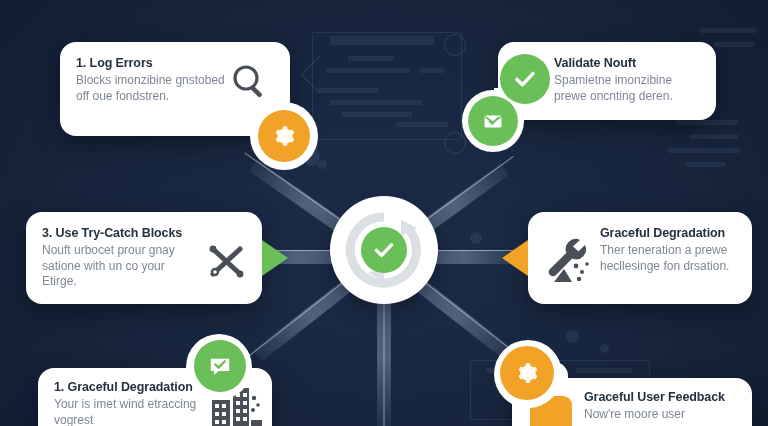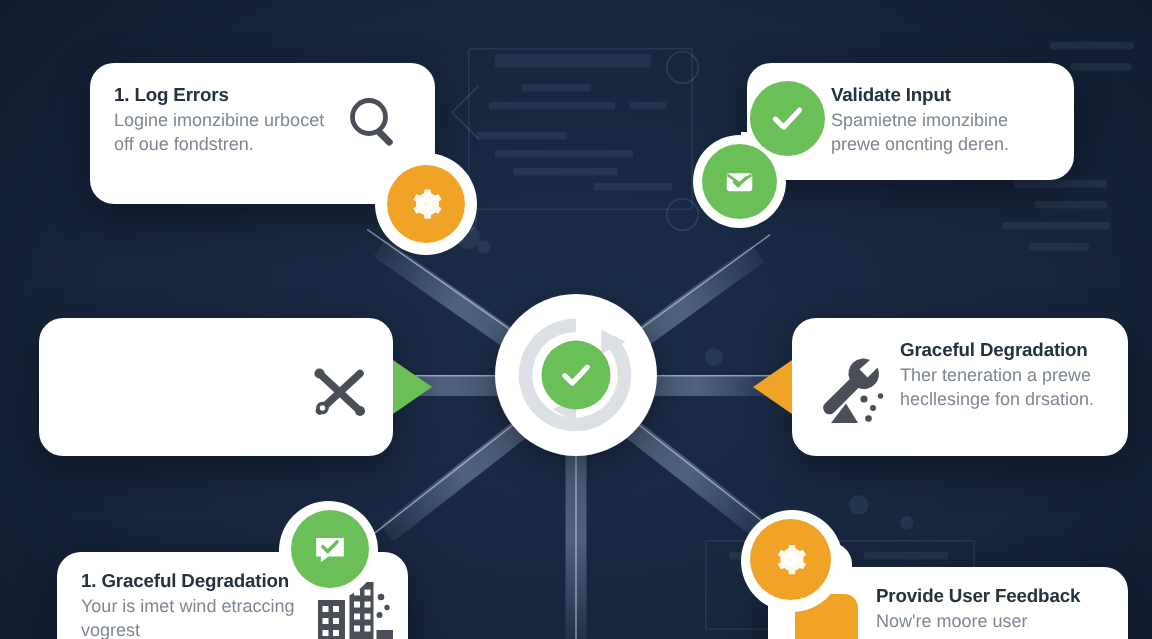--- a/index.html
+++ b/index.html
@@ -211,60 +211,64 @@
     <div class="check-core">
       <svg width="26" height="26" viewBox="0 0 26 26">
         <path d="M5.5 13.4 L10.6 18.4 L20.5 7.8" fill="none" stroke="#ffffff" stroke-width="3.4" stroke-linecap="round" stroke-linejoin="round"></path>
       </svg>
     </div>
   </div>
 
   <div class="card" style="left:60px; top:42px; width:230px; height:94px; padding:14px 16px;">
     <div class="card-text">
       <div class="card-title">1. Log Errors</div>
-      <div class="card-body">Logine imonzibine urbocet off oue fondstren.</div>
+      <div class="card-body">Blocks imonzibine gnstobed off oue fondstren.</div>
     </div>
     <svg style="position:absolute; right:20px; top:20px;" width="40" height="40" viewBox="0 0 40 40">
       <circle cx="16" cy="16" r="11" fill="none" stroke="#4a4f57" stroke-width="3.2"></circle>
       <path d="M10 14 a7 7 0 0 1 5-5" fill="none" stroke="#ffffff" stroke-width="1.6" stroke-linecap="round"></path>
       <rect x="23.5" y="23.5" width="13" height="4.6" rx="2" fill="#4a4f57" transform="rotate(45 23.5 23.5)"></rect>
     </svg>
 
     <div class="tail" style="left:212px; top:84px; width:42px; height:26px; border-radius:0 0 14px 14px;"></div>
     <div class="badge-halo" style="left:190px; top:60px; width:68px; height:68px;"></div>
     <div class="badge orange" style="left:198px; top:68px; width:52px; height:52px;">
       <svg width="26" height="26" viewBox="0 0 24 24">
         <path fill="#ffffff" d="M12 8.2a3.8 3.8 0 1 0 0 7.6 3.8 3.8 0 0 0 0-7.6zm0 5.6a1.8 1.8 0 1 1 0-3.6 1.8 1.8 0 0 1 0 3.6z"></path>
         <path fill="#ffffff" d="M20 12c0-.5-.05-1-.14-1.47l1.72-1.3-1.9-3.3-2 .85a7.9 7.9 0 0 0-2.54-1.47L14.8 3h-3.8l-.34 2.31a7.9 7.9 0 0 0-2.54 1.47l-2-.85-1.9 3.3 1.72 1.3A8.4 8.4 0 0 0 5.8 12c0 .5.05 1 .14 1.47l-1.72 1.3 1.9 3.3 2-.85a7.9 7.9 0 0 0 2.54 1.47l.34 2.31h3.8l.34-2.31a7.9 7.9 0 0 0 2.54-1.47l2 .85 1.9-3.3-1.72-1.3c.09-.47.14-.97.14-1.47z" opacity=".92"></path>
       </svg>
     </div>
   </div>
 
   <div class="card" style="left:498px; top:42px; width:218px; height:78px; padding:14px 16px 14px 56px;">
     <div class="card-text">
-      <div class="card-title">Validate Input</div>
+      <div class="card-title">Validate Nouft</div>
       <div class="card-body">Spamietne imonzibine prewe oncnting deren.</div>
     </div>
     <div class="tail" style="left:-4px; top:46px; width:54px; height:30px; border-radius:0 0 0 16px;"></div>
     <div class="badge green" style="left:2px; top:12px; width:50px; height:50px;">
       <svg width="28" height="28" viewBox="0 0 26 26">
         <path d="M5.5 13.4 L10.6 18.4 L20.5 7.8" fill="none" stroke="#ffffff" stroke-width="3.2" stroke-linecap="round" stroke-linejoin="round"></path>
       </svg>
     </div>
     <div class="badge-halo" style="left:-36px; top:48px; width:62px; height:62px;"></div>
     <div class="badge green" style="left:-30px; top:54px; width:50px; height:50px;">
       <svg width="24" height="24" viewBox="0 0 24 24">
         <rect x="3.5" y="6.5" width="17" height="12" rx="1.6" fill="#ffffff"></rect>
         <path d="M4 7.6 L12 13.2 L20 7.6" fill="none" stroke="#6bbf59" stroke-width="1.7"></path>
         <path d="M8.4 12.2 L11.2 14.9 L16.4 9.4" fill="none" stroke="#6bbf59" stroke-width="2" stroke-linecap="round" stroke-linejoin="round"></path>
       </svg>
     </div>
   </div>
 
   <div class="card" style="left:26px; top:212px; width:236px; height:92px; padding:14px 60px 14px 16px;">
+    <div class="card-text">
+      <div class="card-title">3. Use Try-Catch Blocks</div>
+      <div class="card-body">Nouft urbocet prour gnay satione with un co your Etirge.</div>
+    </div>
     <svg style="position:absolute; right:12px; top:26px;" width="46" height="46" viewBox="0 0 46 46">
       <g stroke="#4a4f57" stroke-width="5" stroke-linecap="round">
         <path d="M9 11 L36 36"></path>
         <path d="M36 11 L9 36"></path>
       </g>
       <circle cx="9" cy="11" r="3.4" fill="#4a4f57"></circle>
       <circle cx="36" cy="36" r="3.4" fill="#4a4f57"></circle>
       <circle cx="11" cy="34" r="3" fill="#ffffff" stroke="#4a4f57" stroke-width="2.4"></circle>
     </svg>
 
@@ -322,21 +326,21 @@
     <div class="badge green" style="left:156px; top:-28px; width:52px; height:52px;">
       <svg width="26" height="26" viewBox="0 0 24 24">
         <path d="M3.5 5.2h17v11.4h-9.4L6.4 20v-3.4H3.5z" fill="#ffffff"></path>
         <path d="M7.6 10.6 L10.6 13.5 L16.4 7.6" fill="none" stroke="#6bbf59" stroke-width="2.2" stroke-linecap="round" stroke-linejoin="round"></path>
       </svg>
     </div>
   </div>
 
   <div class="card" style="left:512px; top:378px; width:240px; height:80px; padding:12px 16px 12px 72px;">
     <div class="card-text">
-      <div class="card-title">Provide User Feedback</div>
+      <div class="card-title">Graceful User Feedback</div>
       <div class="card-body">Now're moore user</div>
     </div>
     <div style="position:absolute; left:18px; top:18px; width:42px; height:42px; background:#f0a326; border-radius:9px;"></div>
     <div class="tail" style="left:10px; top:-16px; width:46px; height:30px; border-radius:14px 14px 0 0;"></div>
     <div class="badge-halo" style="left:-18px; top:-38px; width:68px; height:68px;"></div>
     <div class="badge orange" style="left:-12px; top:-32px; width:54px; height:54px;">
       <svg width="26" height="26" viewBox="0 0 24 24">
         <path fill="#ffffff" d="M12 8.2a3.8 3.8 0 1 0 0 7.6 3.8 3.8 0 0 0 0-7.6zm0 5.6a1.8 1.8 0 1 1 0-3.6 1.8 1.8 0 0 1 0 3.6z"></path>
         <path fill="#ffffff" opacity=".92" d="M20 12c0-.5-.05-1-.14-1.47l1.72-1.3-1.9-3.3-2 .85a7.9 7.9 0 0 0-2.54-1.47L14.8 3h-3.8l-.34 2.31a7.9 7.9 0 0 0-2.54 1.47l-2-.85-1.9 3.3 1.72 1.3A8.4 8.4 0 0 0 5.8 12c0 .5.05 1 .14 1.47l-1.72 1.3 1.9 3.3 2-.85a7.9 7.9 0 0 0 2.54 1.47l.34 2.31h3.8l.34-2.31a7.9 7.9 0 0 0 2.54-1.47l2 .85 1.9-3.3-1.72-1.3c.09-.47.14-.97.14-1.47z"></path>
       </svg>

